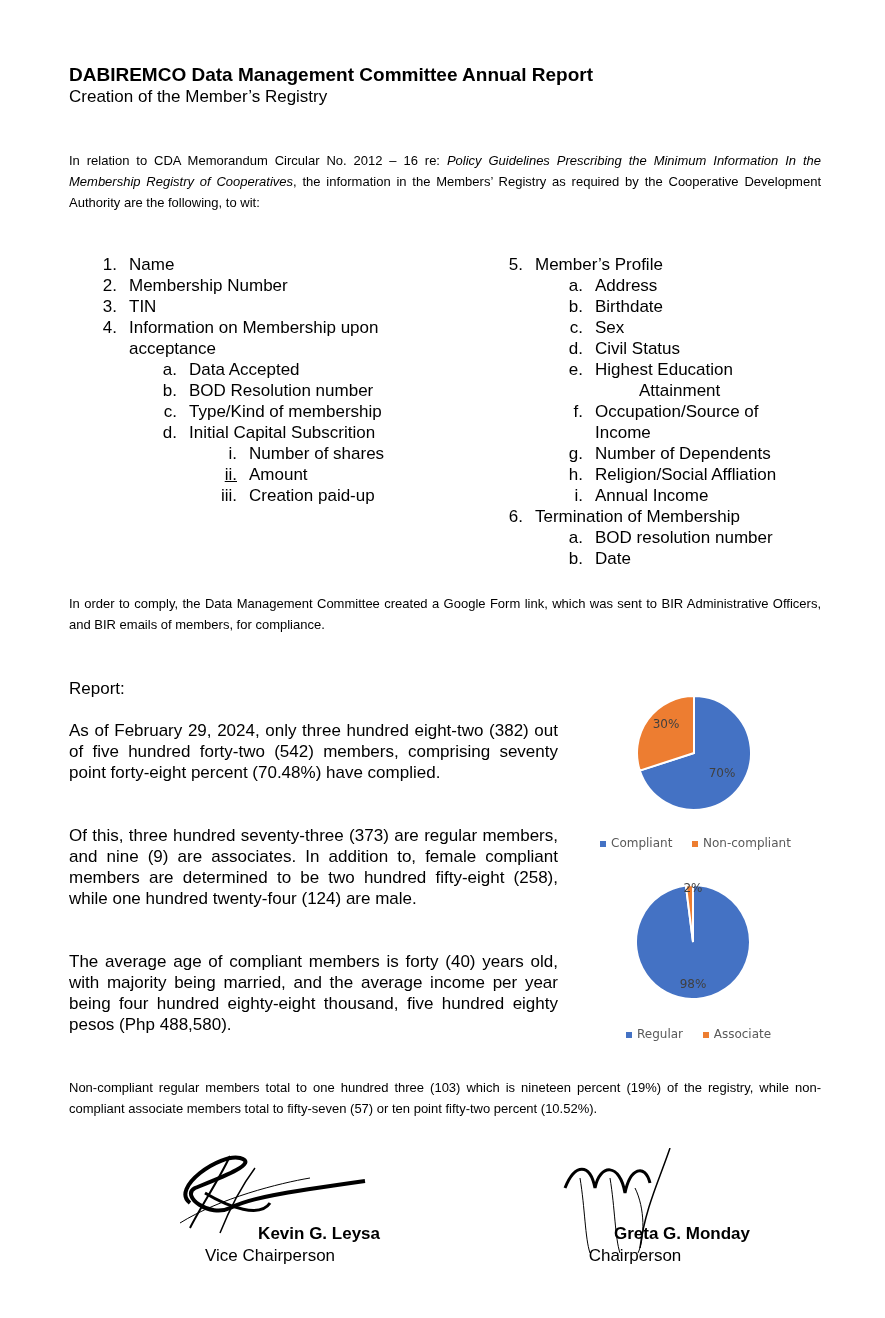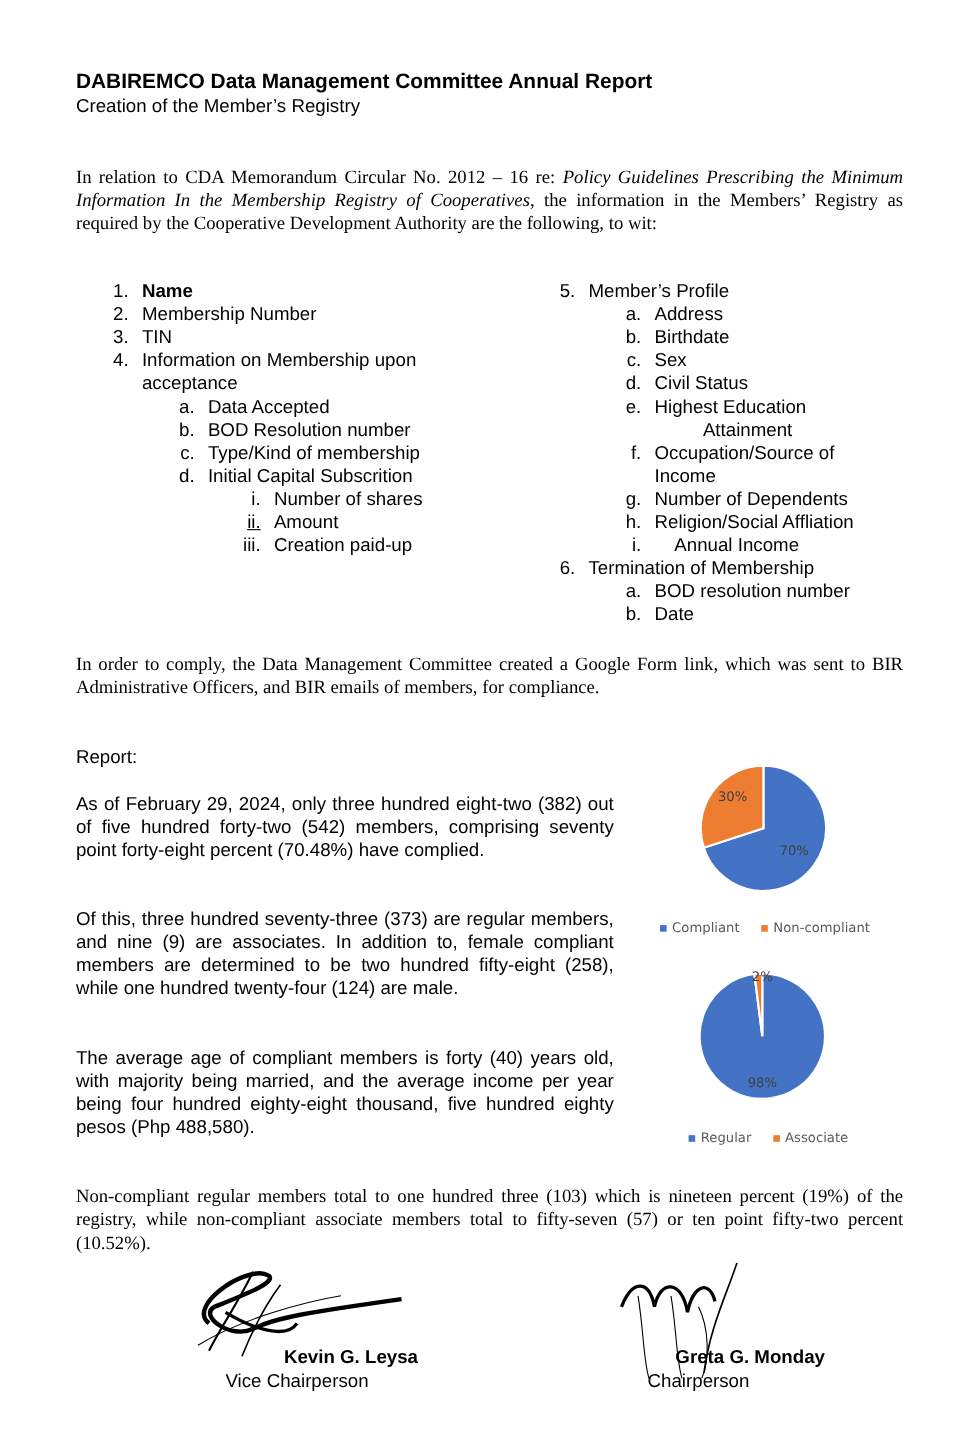--- a/index.html
+++ b/index.html
@@ -1,20 +1,20 @@
 <!DOCTYPE html>
 <html><head>
 <meta charset="utf-8">
 <style>
   html, body { margin:0; padding:0; background:#fff; }
   body { width:885px; height:1318px; position:relative; font-family:"Liberation Sans", sans-serif; color:#000; overflow:hidden; }
   .abs { position:absolute; }
   .title { left:69px; top:64px; font-size:19px; font-weight:bold; }
   .subtitle { left:69px; top:87px; font-size:17px; }
-  .para { left:69px; width:752px; font-size:17px; line-height:21px; text-align:justify;font-family:Liberation Serif, serif; }
+  .para { left:69px; width:752px; font-size:13px; line-height:21px; text-align:justify; }
   .para i { font-style:italic; }
   .list { font-size:17px; line-height:21px; }
   .li { position:relative; height:21px; white-space:nowrap; }
   .li .n { position:absolute; text-align:right; }
   .li .t { position:absolute; }
   .narrow { left:69px; width:489px; font-size:17px; line-height:21px; text-align:justify; }
   .legend { font-family:"DejaVu Sans", sans-serif; font-size:12px; color:#595959; white-space:nowrap; }
   .sq { display:inline-block; width:6px; height:6px; margin-right:5px; vertical-align:middle; }
   .sig-name { font-weight:bold; font-size:17px; text-align:right; }
   .sig-role { font-size:17px; text-align:center; }
@@ -23,21 +23,21 @@
 <body>
 
 <div class="abs title">DABIREMCO Data Management Committee Annual Report</div>
 <div class="abs subtitle">Creation of the Member’s Registry</div>
 
 <div class="abs para" style="top:150px;"><span>In relation to CDA Memorandum Circular No. 2012 – 16 re: </span><i>Policy Guidelines Prescribing the Minimum Information In the Membership Registry of Cooperatives</i><span>, the information in the Members’ Registry as required by the Cooperative Development Authority are the following, to wit:</span></div>
 
 <div class="abs list" style="left:0; top:254px; width:460px;" id="list-left">
     <div class="li">
       <span class="n" style="left: 87px; width: 30px;">1.</span>
-      <span class="t" style="left: 129px; font-weight: bold;">Name</span>
+      <span class="t" style="left: 129px;">Name</span>
     </div>
     <div class="li">
       <span class="n" style="left: 87px; width: 30px;">2.</span>
       <span class="t" style="left: 129px;">Membership Number</span>
     </div>
     <div class="li">
       <span class="n" style="left: 87px; width: 30px;">3.</span>
       <span class="t" style="left: 129px;">TIN</span>
     </div>
     <div class="li">
@@ -118,21 +118,21 @@
     <div class="li">
       <span class="n" style="left: 553px; width: 30px;">g.</span>
       <span class="t" style="left: 595px;">Number of Dependents</span>
     </div>
     <div class="li">
       <span class="n" style="left: 553px; width: 30px;">h.</span>
       <span class="t" style="left: 595px;">Religion/Social Affliation</span>
     </div>
     <div class="li">
       <span class="n" style="left: 553px; width: 30px;">i.</span>
-      <span class="t" style="left: 613px;">Annual Income</span>
+      <span class="t" style="left: 595px;">Annual Income</span>
     </div>
     <div class="li">
       <span class="n" style="left: 493px; width: 30px;">6.</span>
       <span class="t" style="left: 535px;">Termination of Membership</span>
     </div>
     <div class="li">
       <span class="n" style="left: 553px; width: 30px;">a.</span>
       <span class="t" style="left: 595px;">BOD resolution number</span>
     </div>
     <div class="li">

